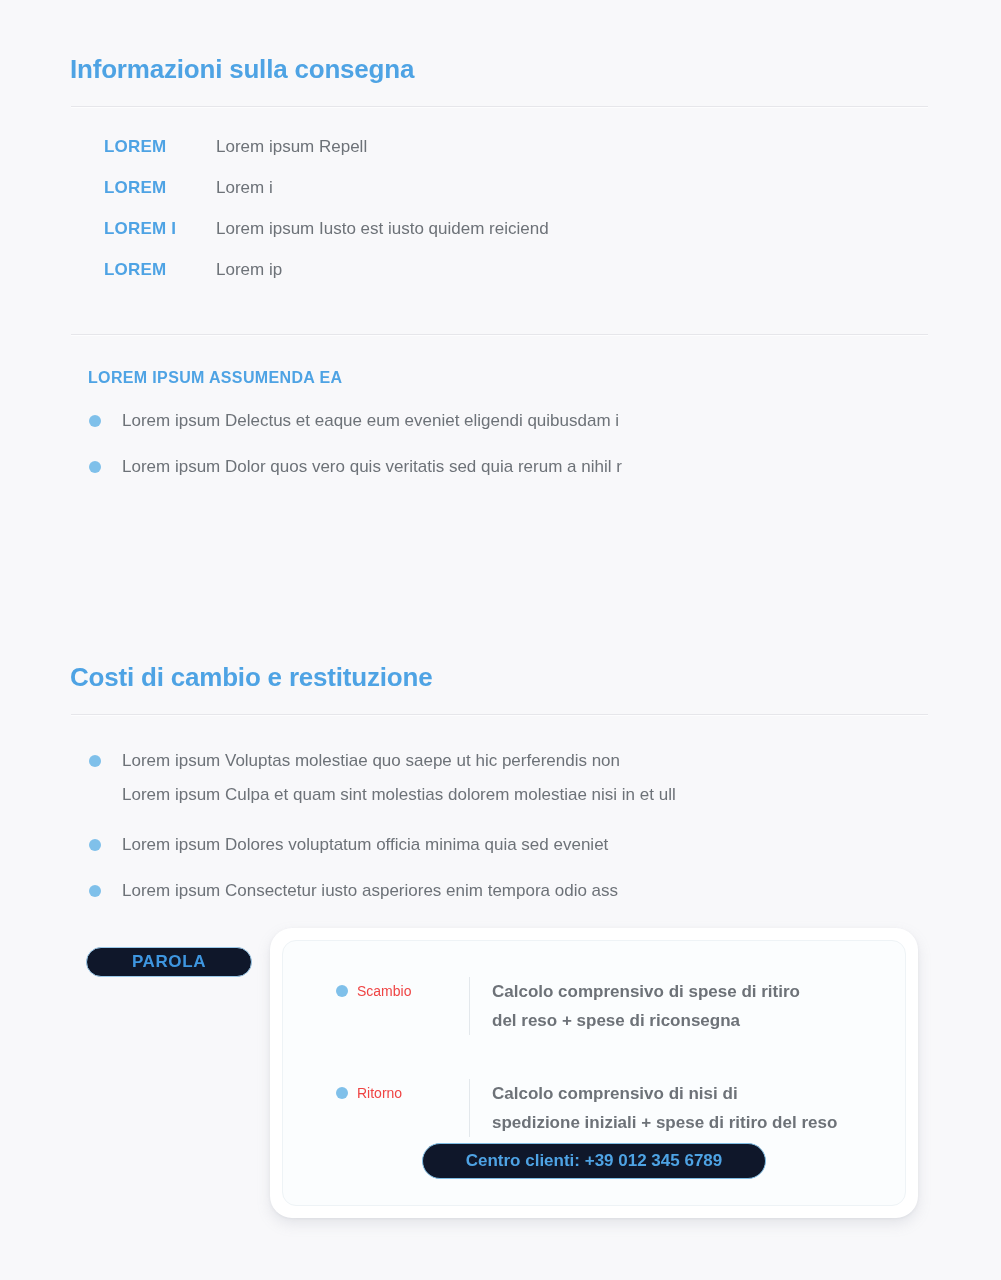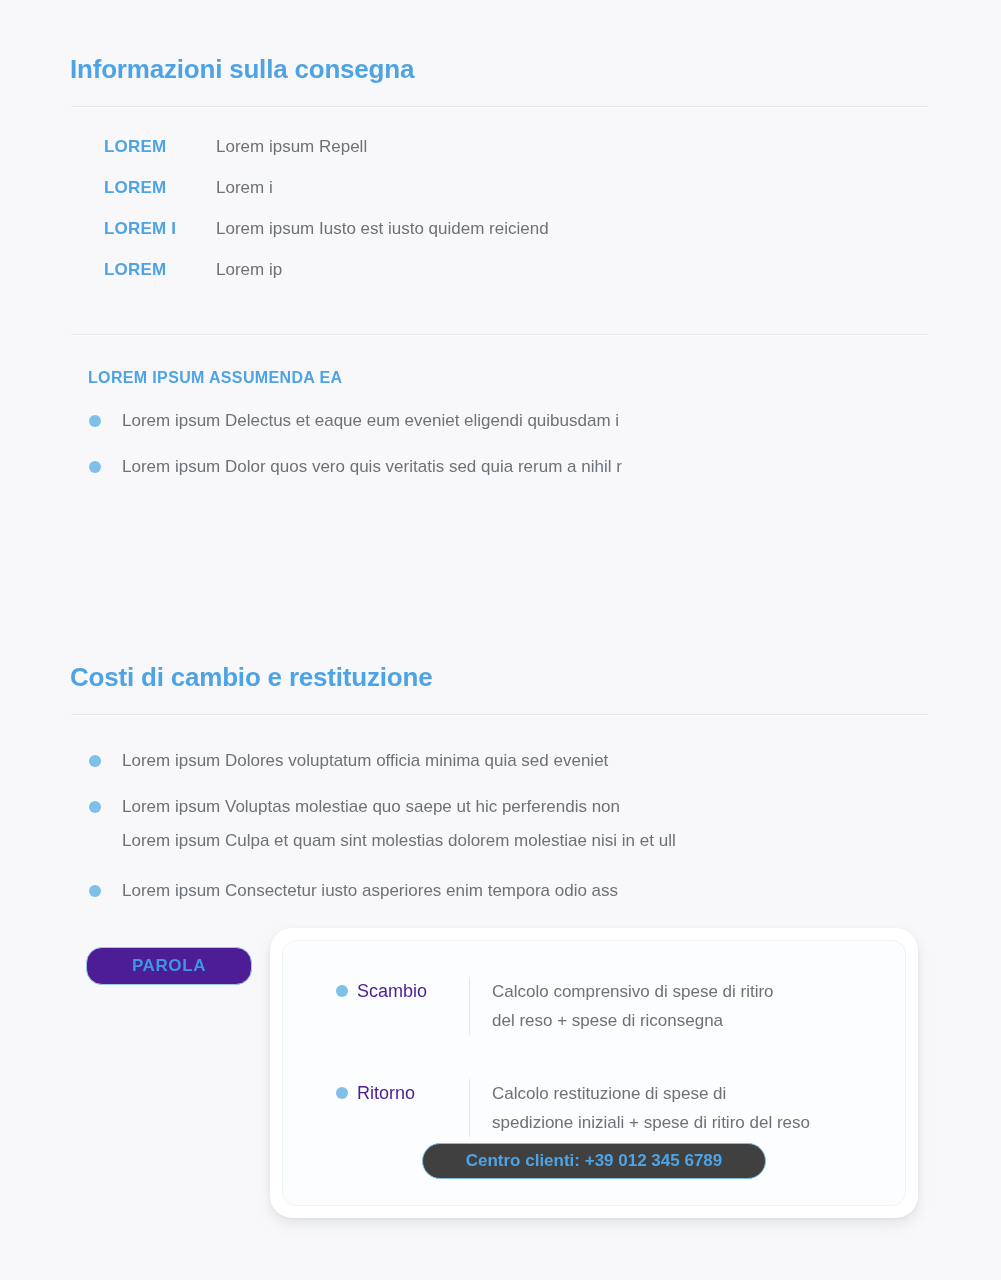--- a/index.html
+++ b/index.html
@@ -114,24 +114,24 @@
     color: #6d7278;
     line-height: 38px;
   }
 
   
   .parola-pill {
     position: absolute;
     left: 86px;
     top: 947px;
     width: 166px;
-    height: 38px;
+    height: 30px;
     border: 1.5px solid #9bc9e9;
     border-radius: 16px;
-    background: #4c1d95;
+    background: #0f172a;
     display: flex;
     align-items: center;
     justify-content: center;
     font-size: 17px;
     font-weight: bold;
     letter-spacing: 0.6px;
     color: #3e96e0;
     box-sizing: border-box;
   }
 
@@ -167,22 +167,22 @@
   }
   .card-row.first { padding-top: 36px; }
   .card-row.second { padding-top: 44px; }
 
   .card-row-key {
     position: relative;
     flex: 0 0 140px;
     width: 140px;
     padding-left: 28px;
     box-sizing: border-box;
-    font-size: 18px;
-    color: #4c1d95;
+    font-size: 14px;
+    color: #ef4444;
     line-height: 28px;
   }
   .card-row-key .dot {
     position: absolute;
     left: 7px;
     top: 8px;
     width: 12px;
     height: 12px;
     border-radius: 50%;
     background: #7fc0ea;
@@ -192,34 +192,35 @@
     width: 1px;
     align-self: stretch;
     min-height: 50px;
     background: #e3e8ec;
     margin-right: 22px;
   }
   .card-row-val {
     font-size: 17px;
     color: #6d7278;
     line-height: 29px;
+    font-weight: bold;
   }
   .card-row-val .line2 { display: block; }
 
   .phone-pill {
     position: absolute;
     left: 50%;
     transform: translateX(-50%);
     bottom: 26px;
     min-width: 344px;
     height: 36px;
     padding: 0 24px;
     border: 1.5px solid #7fbde4;
     border-radius: 19px;
-    background: #404040;
+    background: #0f172a;
     display: flex;
     align-items: center;
     justify-content: center;
     font-size: 17px;
     font-weight: bold;
     color: #4ea3e4;
     box-sizing: border-box;
     white-space: nowrap;
   }
 </style>
@@ -279,27 +280,27 @@
   <div class="section" style="top:660px;">
 
     <h1 class="section-title">Costi di cambio e restituzione</h1>
 
     <div class="section-rule"></div>
 
     <ul class="bullet-list" style="padding-top:30px;">
 
       <li class="bullet-item">
         <span class="dot"></span>
-        <span>Lorem ipsum Dolores voluptatum officia minima quia sed eveniet</span>
-      </li>
-
-      <li class="bullet-item">
-        <span class="dot"></span>
         <span>Lorem ipsum Voluptas molestiae quo saepe ut hic perferendis non</span>
         <span class="sub-line">Lorem ipsum Culpa et quam sint molestias dolorem molestiae nisi in et ull</span>
+      </li>
+
+      <li class="bullet-item">
+        <span class="dot"></span>
+        <span>Lorem ipsum Dolores voluptatum officia minima quia sed eveniet</span>
       </li>
 
       <li class="bullet-item">
         <span class="dot"></span>
         <span>Lorem ipsum Consectetur iusto asperiores enim tempora odio ass</span>
       </li>
 
     </ul>
 
   </div>
@@ -321,21 +322,21 @@
         </div>
       </div>
 
       <div class="card-row second">
         <div class="card-row-key">
           <span class="dot"></span>
           <span>Ritorno</span>
         </div>
         <div class="card-row-divider"></div>
         <div class="card-row-val">
-          <span>Calcolo restituzione di spese di</span>
+          <span>Calcolo comprensivo di nisi di</span>
           <span class="line2">spedizione iniziali + spese di ritiro del reso</span>
         </div>
       </div>
 
       <div class="phone-pill">Centro clienti: +39 012 345 6789</div>
 
     </div>
   </div>
 
 </div>

